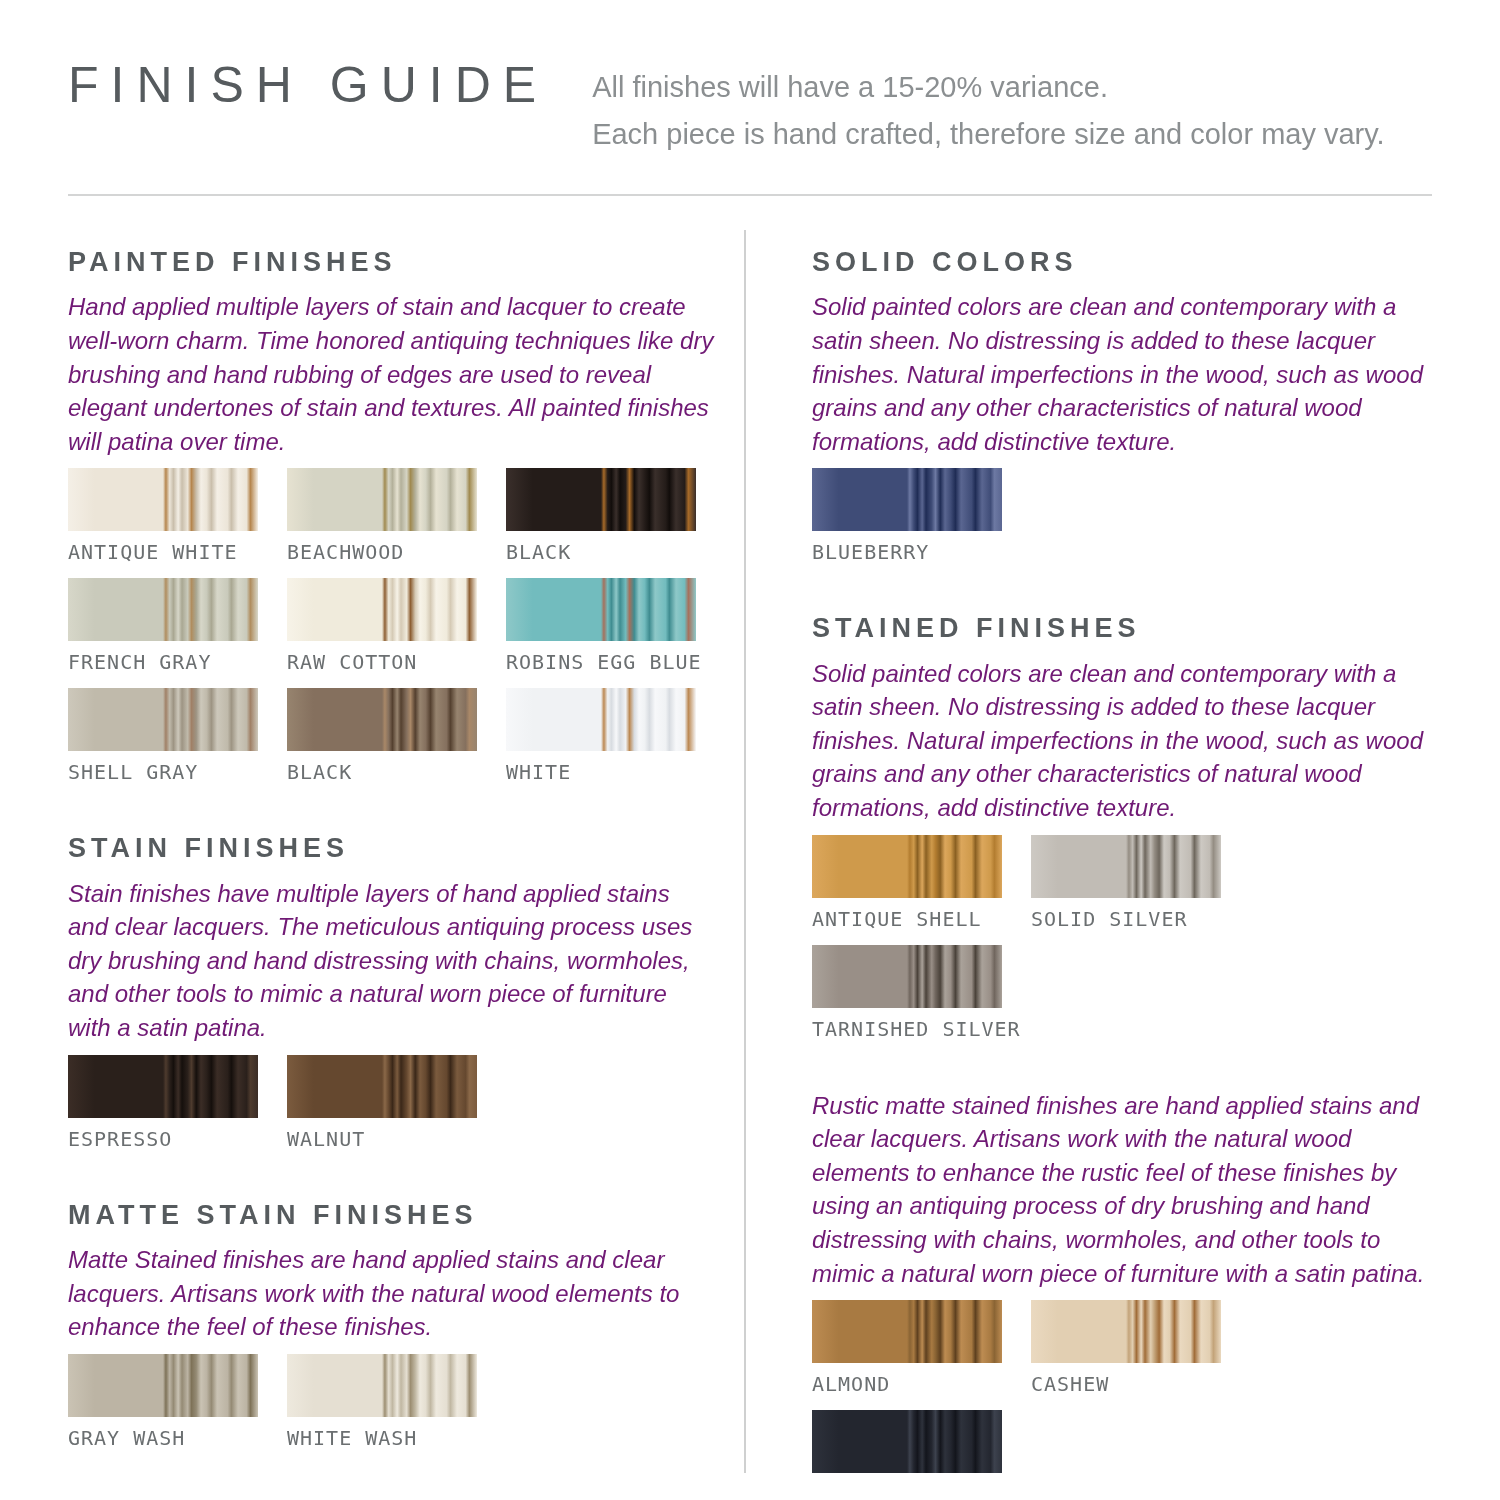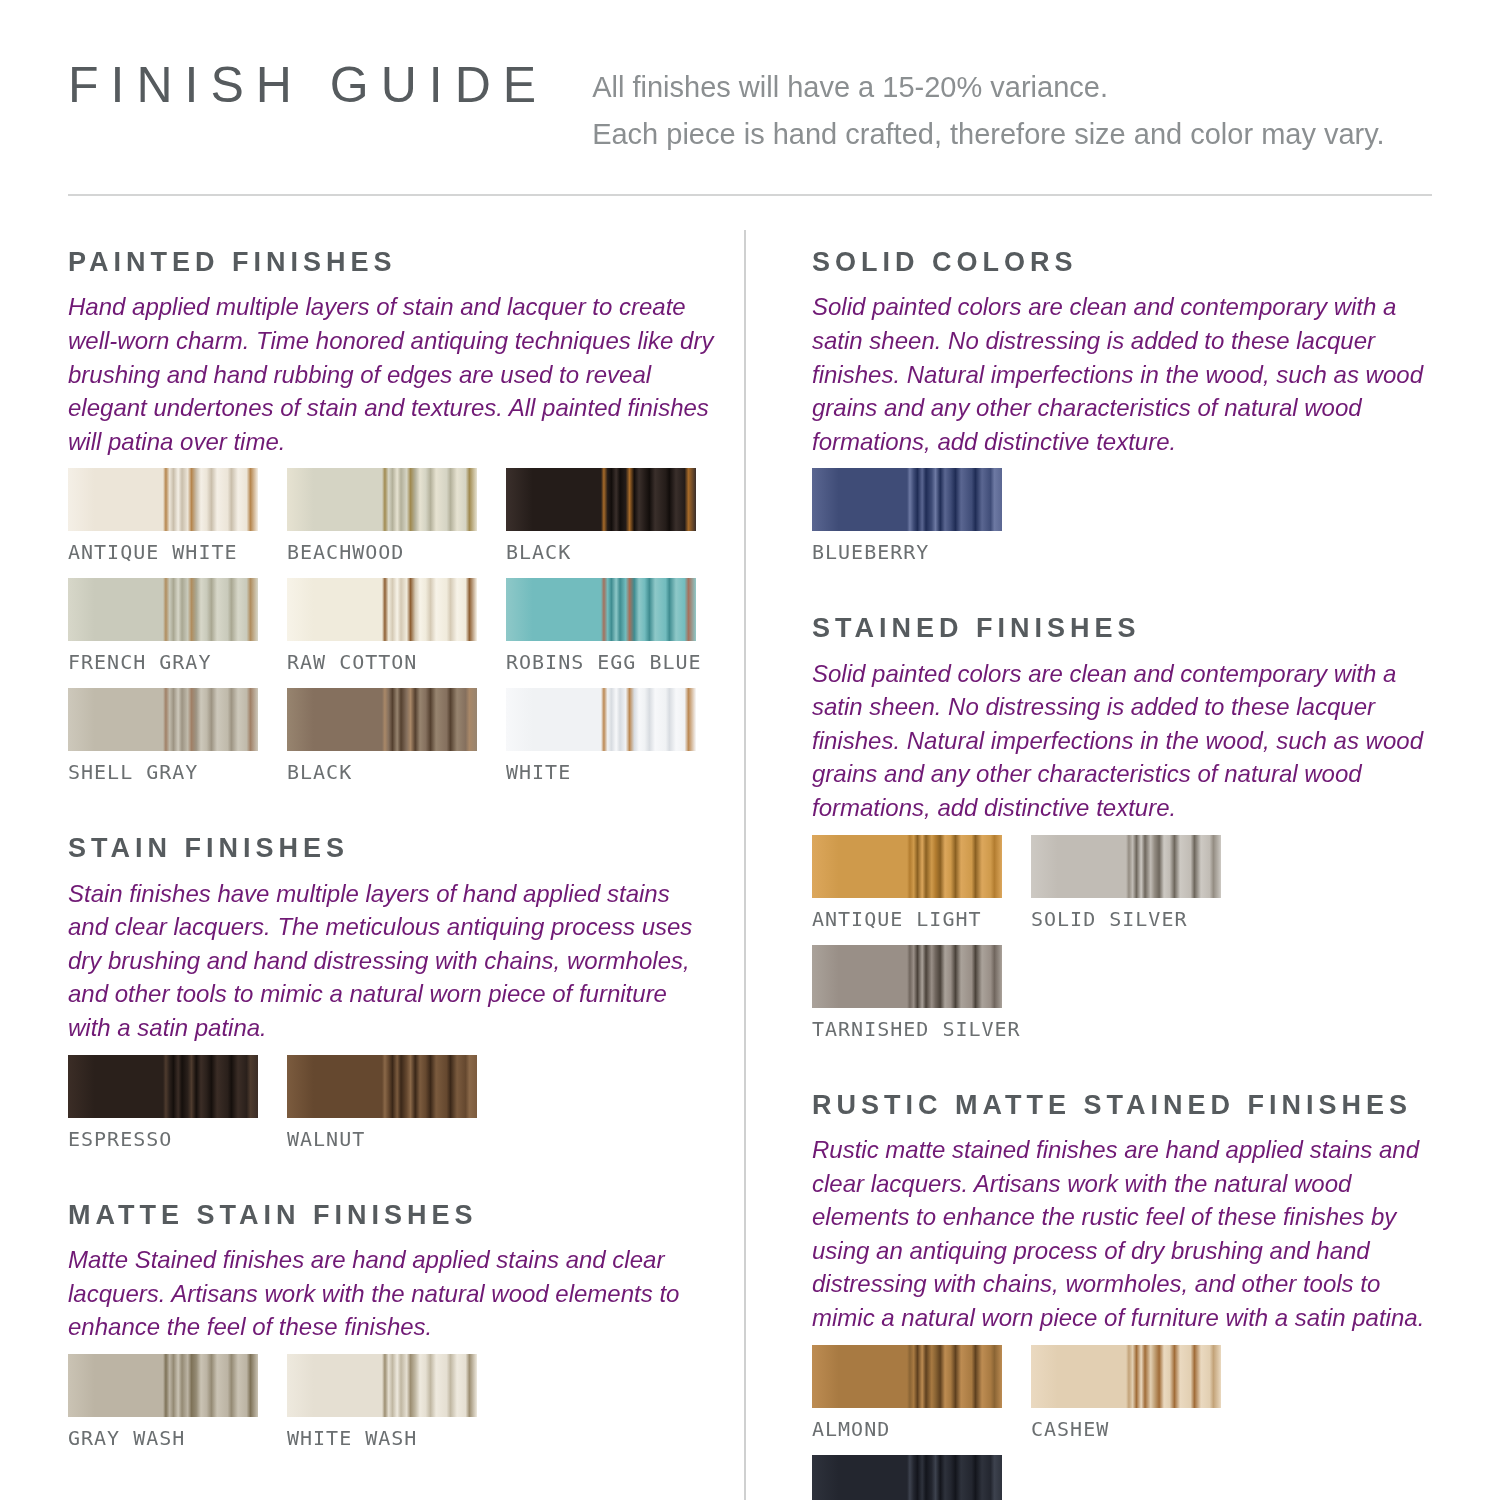--- a/index.html
+++ b/index.html
@@ -160,35 +160,34 @@
             </div>
           </div>
       </div>
 
       <div class="section">
         <h2>STAINED FINISHES</h2>
         <p>Solid painted colors are clean and contemporary with a satin sheen. No distressing is added to these lacquer finishes. Natural imperfections in the wood, such as wood grains and any other characteristics of natural wood formations, add distinctive texture.</p>
         <div class="swatch-grid">
             <div class="swatch-cell">
               <div class="swatch-tile" style="background-image: linear-gradient(90deg, rgb(220, 167, 92) 0%, rgb(207, 154, 75) 14%, rgb(207, 154, 75) 50%, rgb(179, 125, 48) 51.5%, rgb(207, 154, 75) 53.5%, rgb(138, 96, 34) 55.5%, rgb(220, 167, 92) 58%, rgb(138, 96, 34) 60%, rgb(207, 154, 75) 63%, rgb(179, 125, 48) 65%, rgb(138, 96, 34) 67.5%, rgb(220, 167, 92) 70%, rgb(207, 154, 75) 73%, rgb(138, 96, 34) 75.5%, rgb(220, 167, 92) 78.5%, rgb(207, 154, 75) 84%, rgb(138, 96, 34) 86%, rgb(220, 167, 92) 89.5%, rgb(207, 154, 75) 94%, rgb(179, 125, 48) 96%, rgb(220, 167, 92) 100%);"></div>
-              <div class="swatch-label">ANTIQUE LIGHT</div>
+              <div class="swatch-label">ANTIQUE SHELL</div>
             </div>
             <div class="swatch-cell">
               <div class="swatch-tile" style="background-image: linear-gradient(90deg, rgb(205, 201, 195) 0%, rgb(193, 188, 181) 14%, rgb(193, 188, 181) 50%, rgb(148, 141, 131) 51.5%, rgb(193, 188, 181) 53.5%, rgb(110, 103, 93) 55.5%, rgb(205, 201, 195) 58%, rgb(110, 103, 93) 60%, rgb(193, 188, 181) 63%, rgb(148, 141, 131) 65%, rgb(110, 103, 93) 67.5%, rgb(205, 201, 195) 70%, rgb(193, 188, 181) 73%, rgb(110, 103, 93) 75.5%, rgb(205, 201, 195) 78.5%, rgb(193, 188, 181) 84%, rgb(110, 103, 93) 86%, rgb(205, 201, 195) 89.5%, rgb(193, 188, 181) 94%, rgb(148, 141, 131) 96%, rgb(205, 201, 195) 100%);"></div>
               <div class="swatch-label">SOLID SILVER</div>
             </div>
             <div class="swatch-cell">
               <div class="swatch-tile" style="background-image: linear-gradient(90deg, rgb(170, 162, 154) 0%, rgb(153, 143, 135) 14%, rgb(153, 143, 135) 50%, rgb(112, 102, 94) 51.5%, rgb(153, 143, 135) 53.5%, rgb(74, 66, 58) 55.5%, rgb(170, 162, 154) 58%, rgb(74, 66, 58) 60%, rgb(153, 143, 135) 63%, rgb(112, 102, 94) 65%, rgb(74, 66, 58) 67.5%, rgb(170, 162, 154) 70%, rgb(153, 143, 135) 73%, rgb(74, 66, 58) 75.5%, rgb(170, 162, 154) 78.5%, rgb(153, 143, 135) 84%, rgb(74, 66, 58) 86%, rgb(170, 162, 154) 89.5%, rgb(153, 143, 135) 94%, rgb(112, 102, 94) 96%, rgb(170, 162, 154) 100%);"></div>
               <div class="swatch-label">TARNISHED SILVER</div>
             </div>
           </div>
       </div>
 
       <div class="section">
-        <h2>RUSTIC MATTE STAINED FINISHES</h2>
         <p>Rustic matte stained finishes are hand applied stains and clear lacquers. Artisans work with the natural wood elements to enhance the rustic feel of these finishes by using an antiquing process of dry brushing and hand distressing with chains, wormholes, and other tools to mimic a natural worn piece of furniture with a satin patina.</p>
         <div class="swatch-grid">
             <div class="swatch-cell">
               <div class="swatch-tile" style="background-image: linear-gradient(90deg, rgb(189, 140, 82) 0%, rgb(168, 122, 66) 14%, rgb(168, 122, 66) 50%, rgb(138, 100, 52) 51.5%, rgb(168, 122, 66) 53.5%, rgb(94, 64, 31) 55.5%, rgb(189, 140, 82) 58%, rgb(94, 64, 31) 60%, rgb(168, 122, 66) 63%, rgb(138, 100, 52) 65%, rgb(94, 64, 31) 67.5%, rgb(189, 140, 82) 70%, rgb(168, 122, 66) 73%, rgb(94, 64, 31) 75.5%, rgb(189, 140, 82) 78.5%, rgb(168, 122, 66) 84%, rgb(94, 64, 31) 86%, rgb(189, 140, 82) 89.5%, rgb(168, 122, 66) 94%, rgb(138, 100, 52) 96%, rgb(189, 140, 82) 100%);"></div>
               <div class="swatch-label">ALMOND</div>
             </div>
             <div class="swatch-cell">
               <div class="swatch-tile" style="background-image: linear-gradient(90deg, rgb(234, 217, 192) 0%, rgb(226, 207, 178) 14%, rgb(226, 207, 178) 50%, rgb(195, 163, 121) 51.5%, rgb(226, 207, 178) 53.5%, rgb(160, 108, 56) 55.5%, rgb(234, 217, 192) 58%, rgb(160, 108, 56) 60%, rgb(226, 207, 178) 63%, rgb(195, 163, 121) 65%, rgb(160, 108, 56) 67.5%, rgb(234, 217, 192) 70%, rgb(226, 207, 178) 73%, rgb(160, 108, 56) 75.5%, rgb(234, 217, 192) 78.5%, rgb(226, 207, 178) 84%, rgb(160, 108, 56) 86%, rgb(234, 217, 192) 89.5%, rgb(226, 207, 178) 94%, rgb(195, 163, 121) 96%, rgb(234, 217, 192) 100%);"></div>
               <div class="swatch-label">CASHEW</div>
             </div>

